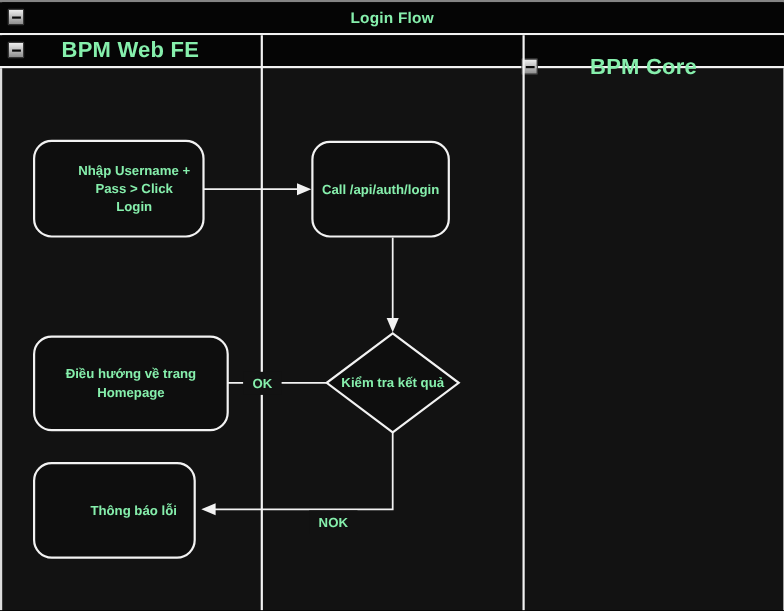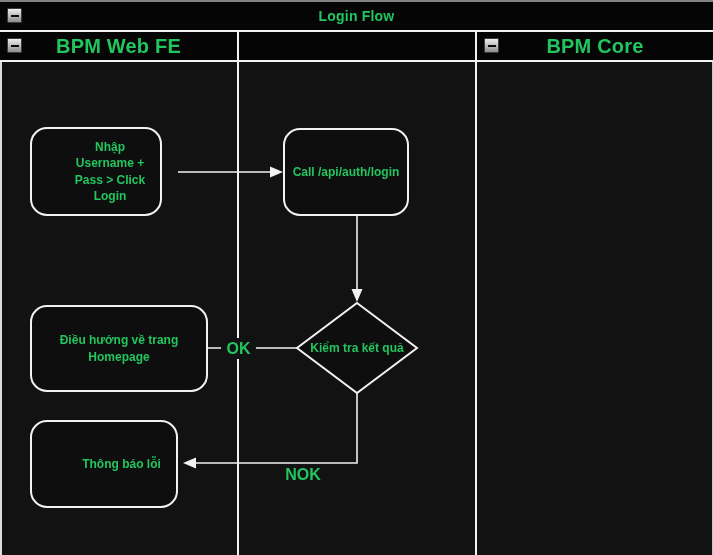--- a/index.html
+++ b/index.html
@@ -1,20 +1,20 @@
 <!DOCTYPE html>
 <html><head>
 <meta charset="utf-8">
 <style>
   html,body{margin:0;padding:0;background:#000;}
   .stage{
     position:relative;width:713px;height:555px;overflow:hidden;
     background:#121212;
     font-family:"Liberation Sans",sans-serif;
-    color:#22c55e;
+    color:#86efac;
   }
   .top-strip{position:absolute;left:0;top:0;width:713px;height:2px;background:#858585;}
   .pool-left-border{position:absolute;left:0;top:2px;bottom:0;width:2px;background:#dcdcdc;}
   .pool-right-border{position:absolute;right:0;top:2px;bottom:0;width:1px;background:#c9c9c9;}
 
   .title-bar{
     position:absolute;left:0;top:2px;width:713px;height:28px;
     background:#050505;border-bottom:2px solid #f2f2f2;
   }
   .title-text{
@@ -54,21 +54,21 @@
   }
   .node.nowrap{white-space:nowrap;padding:4px 4px;}
 
   .diamond-label{
     position:absolute;z-index:3;display:flex;align-items:center;justify-content:center;
     font-size:12px;font-weight:bold;white-space:nowrap;text-align:left;
   }
   .edge-label{
     position:absolute;z-index:4;background:#121212;
     display:flex;align-items:center;justify-content:center;
-    font-size:16px;font-weight:bold;
+    font-size:12px;font-weight:bold;
   }
 </style>
 </head>
 <body>
 
 <div class="stage">
 
   <div class="top-strip"></div>
   <div class="pool-left-border"></div>
   <div class="pool-right-border"></div>
@@ -80,21 +80,21 @@
     <div class="title-text">Login Flow</div>
   </div>
 
   <div class="header-row">
     <div class="header-cell" style="left:0;width:237px;">
       <div class="collapse-btn" style="left:7px;top:6px;">
         <div class="minus-bar"></div>
       </div>
       <div class="lane-label">BPM Web FE</div>
     </div>
-    <div class="header-cell" style="left:477px;width:236px;">
+    <div class="header-cell" style="left:467px;width:236px;margin-top:15px;">
       <div class="collapse-btn" style="left:7px;top:6px;">
         <div class="minus-bar"></div>
       </div>
       <div class="lane-label">BPM Core</div>
     </div>
   </div>
 
   <div class="lane-divider" style="left:237px;"></div>
   <div class="lane-divider" style="left:475px;"></div>
 
@@ -108,21 +108,21 @@
 
     <line x1="297" y1="348" x2="195" y2="348" stroke="#f2f2f2" stroke-width="1.6"></line>
     <polygon points="183,348 196,342.5 196,353.5" fill="#f2f2f2"></polygon>
 
     <path d="M357,393 L357,463 L195,463" fill="none" stroke="#f2f2f2" stroke-width="1.6"></path>
     <polygon points="183,463 196,457.5 196,468.5" fill="#f2f2f2"></polygon>
 
     <polygon points="357,303 417,348 357,393 297,348" fill="#0e0e0e" stroke="#f2f2f2" stroke-width="2"></polygon>
   </svg>
 
-  <div class="node" style="left:30px;top:127px;width:132px;height:89px;padding-left:37px;">Nhập Username + Pass &gt; Click Login</div>
+  <div class="node" style="left:30px;top:127px;width:156px;height:89px;padding-left:37px;">Nhập Username + Pass &gt; Click Login</div>
 
   <div class="node nowrap" style="left:283px;top:128px;width:126px;height:88px;">Call /api/auth/login</div>
 
   <div class="diamond-label" style="left:297px;top:303px;width:120px;height:90px;">Kiểm tra kết quả</div>
 
   <div class="node" style="left:30px;top:305px;width:178px;height:87px;">Điều hướng về trang Homepage</div>
 
   <div class="node" style="left:30px;top:420px;width:148px;height:88px;padding-left:44px;">Thông báo lỗi</div>
 
   <div class="edge-label" style="left:221px;top:338px;width:35px;height:21px;">OK</div>

